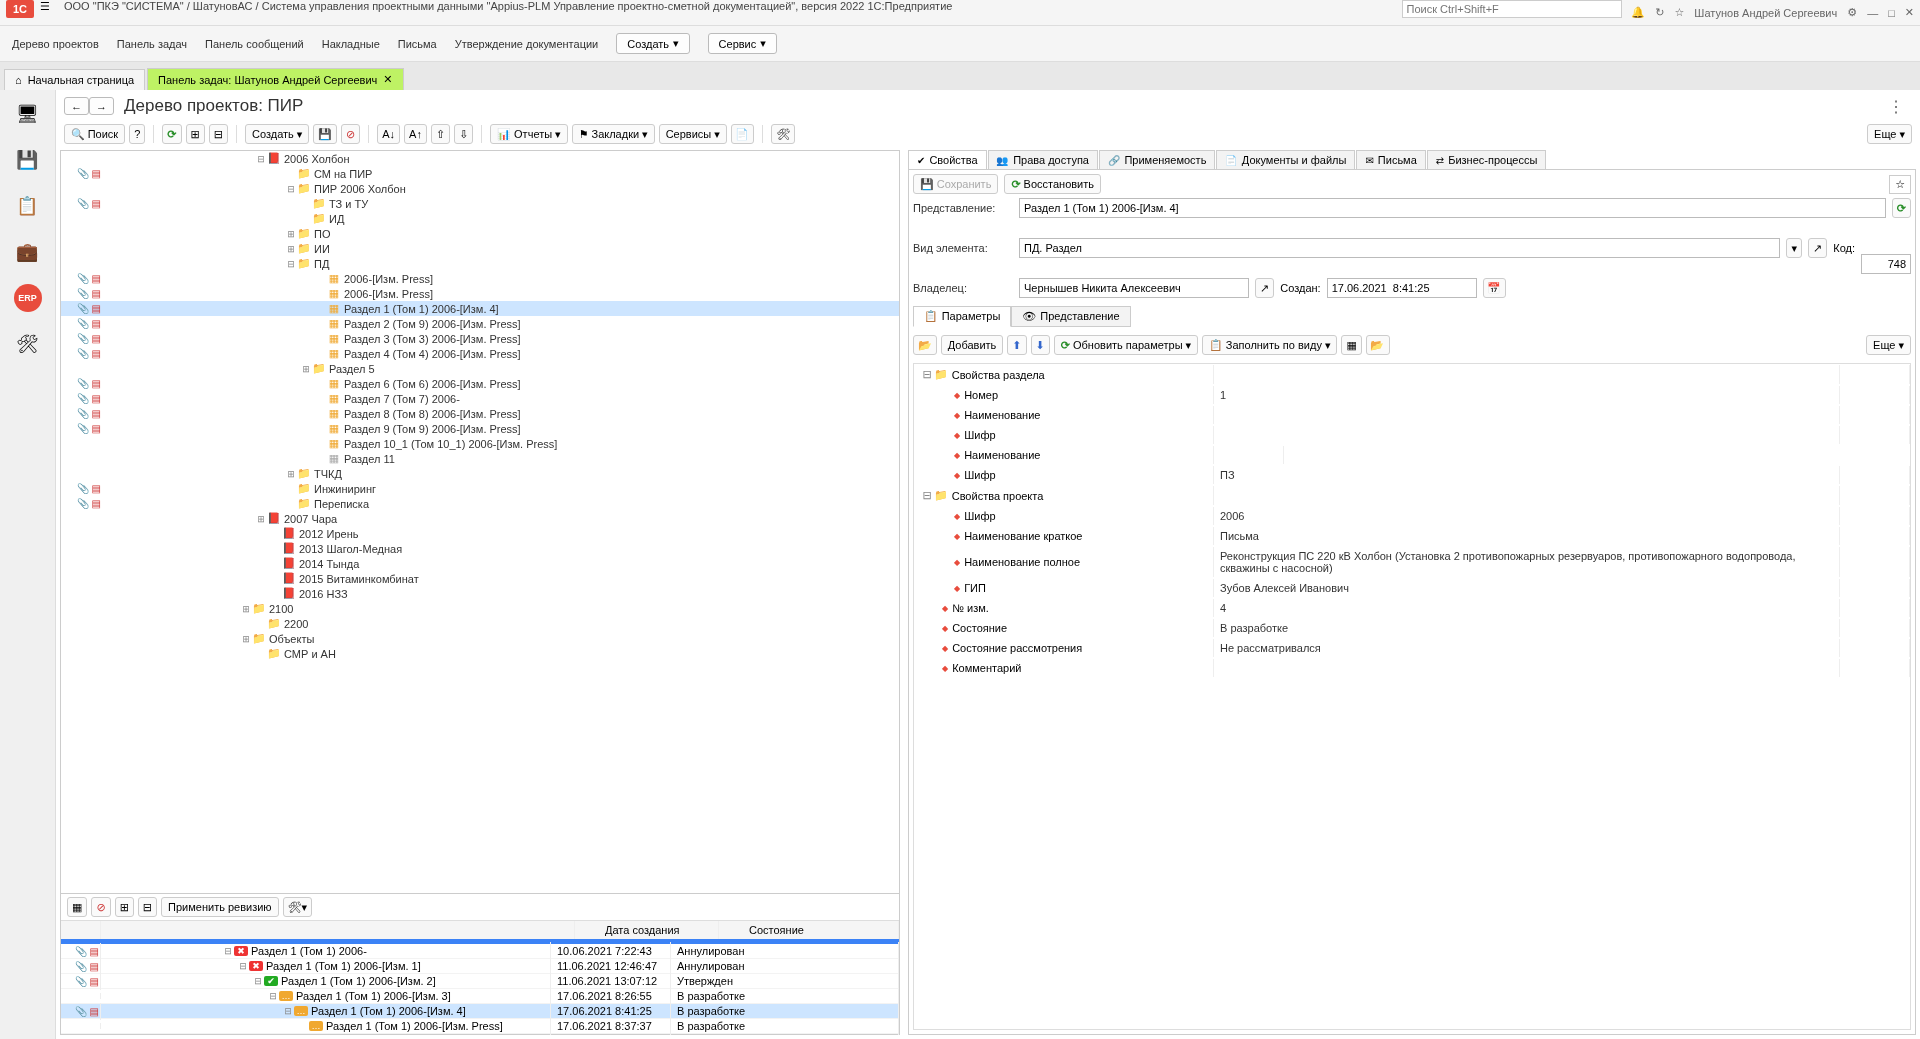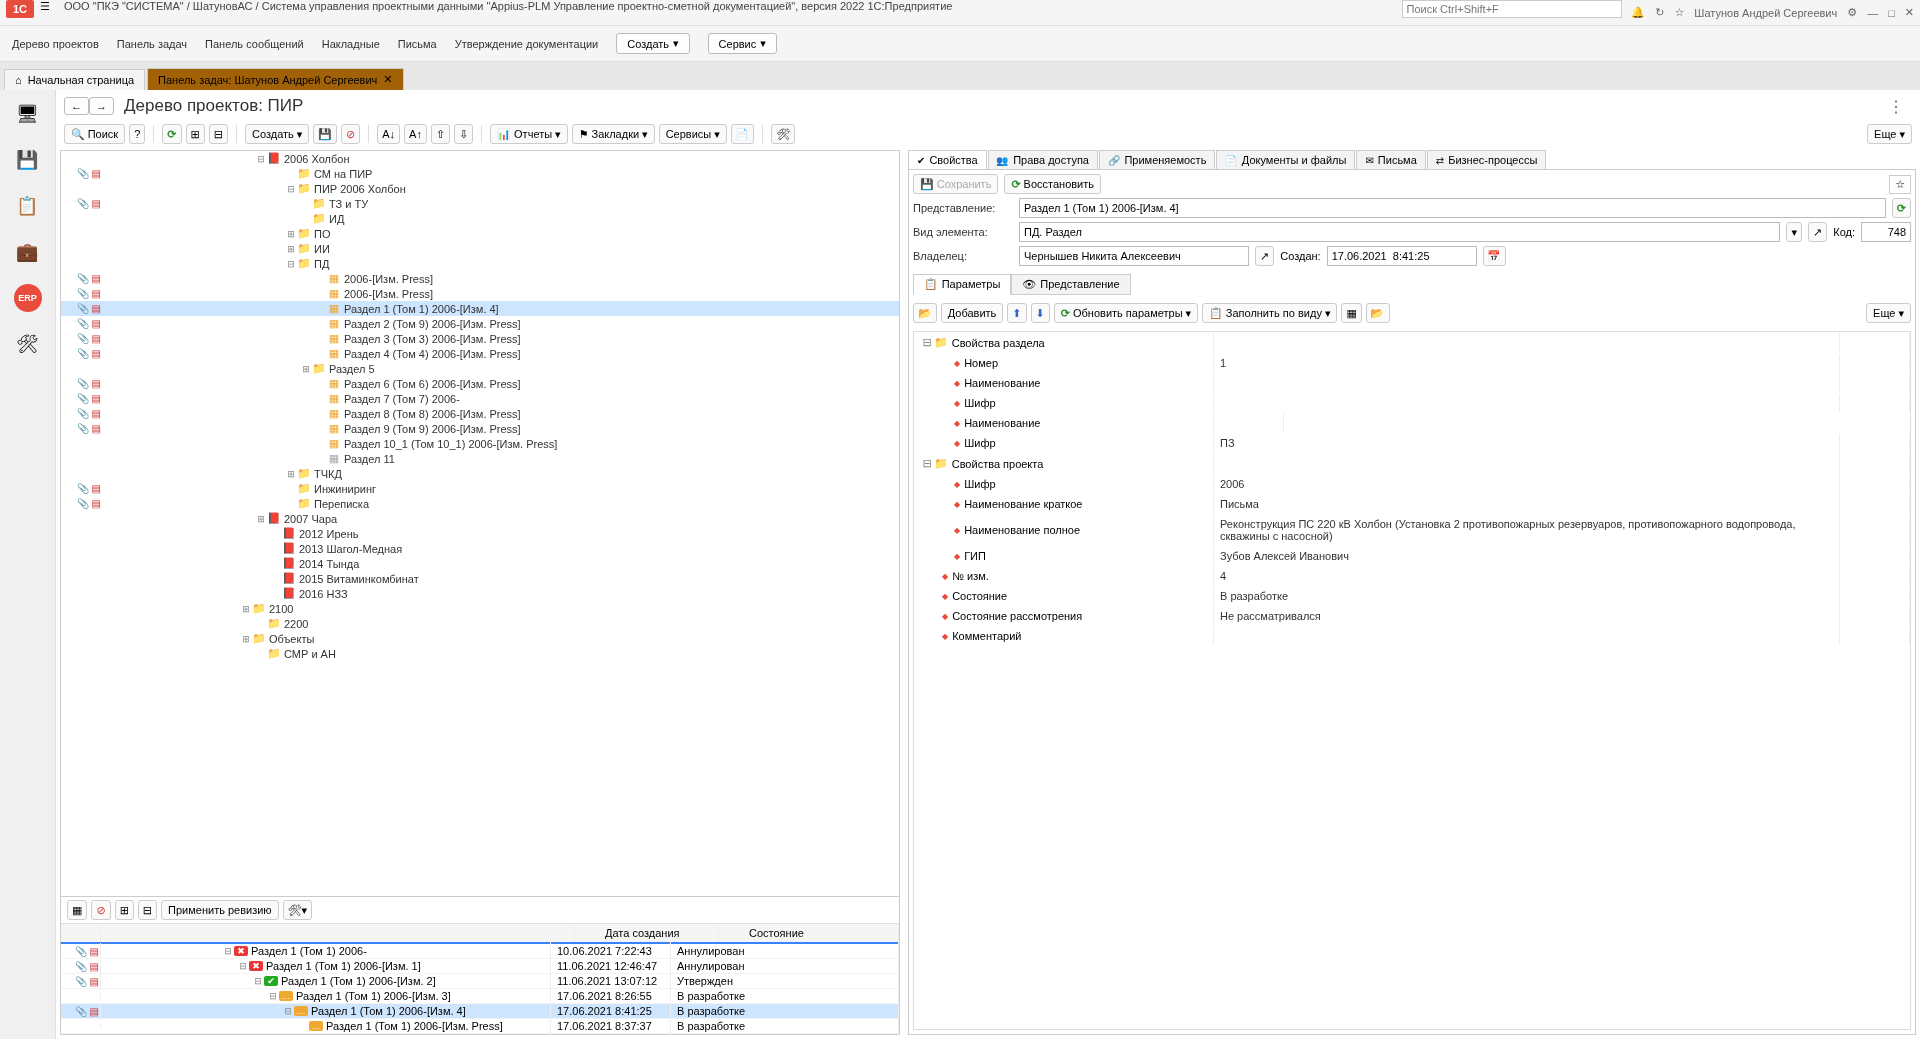--- a/index.html
+++ b/index.html
@@ -9,21 +9,21 @@
 .hamburger { width: 16px; margin-right: 8px; cursor: pointer; }
 .title-text { flex: 1; color: #444; }
 .search-box { width: 220px; height: 18px; border: 1px solid #ccc; background: #fff; padding: 0 4px; color: #999; margin-right: 10px; }
 .title-icons { display: flex; gap: 10px; align-items: center; color: #666; }
 .title-icons span { cursor: pointer; }
 .mainmenu { height: 36px; background: #f5f5f5; display: flex; align-items: center; padding: 0 12px; gap: 18px; border-bottom: 1px solid #ddd; }
 .mainmenu-item { color: #333; cursor: pointer; }
 .btn { border: 1px solid #bbb; background: #fdfdfd; padding: 3px 10px; border-radius: 3px; cursor: pointer; display: inline-flex; align-items: center; gap: 4px; }
 .tabs-row { height: 28px; background: #e8e8e8; display: flex; align-items: flex-end; padding: 0 4px; }
 .tab { background: #f5f5f5; border: 1px solid #ccc; border-bottom: none; padding: 4px 10px; margin-right: 2px; display: flex; align-items: center; gap: 6px; cursor: pointer; }
-.tab.active { background: #a16207; }
+.tab.active { background: #bef264; }
 .body-row { flex: 1; display: flex; overflow: hidden; }
 .left-rail { width: 56px; background: #f0f0f0; border-right: 1px solid #ddd; display: flex; flex-direction: column; align-items: center; padding-top: 10px; gap: 18px; }
 .rail-ico { width: 28px; height: 28px; display: flex; align-items: center; justify-content: center; font-size: 18px; cursor: pointer; }
 .rail-erp { background: #e84c3d; color: #fff; border-radius: 50%; font-size: 9px; font-weight: bold; }
 .content { flex: 1; background: #fff; display: flex; flex-direction: column; overflow: hidden; }
 .content-head { display: flex; align-items: center; padding: 6px 8px; gap: 10px; }
 .nav-arrows { display: flex; gap: 0; }
 .nav-arrows .btn { padding: 2px 6px; }
 .page-title { font-size: 17px; color: #333; }
 .toolbar { display: flex; align-items: center; padding: 2px 8px; gap: 4px; flex-wrap: wrap; }
@@ -42,21 +42,21 @@
 .ico-brief { color: #b37a3b; }
 .ico-doc { color: #f0a830; }
 .ico-doc-grey { color: #aaa; }
 .pdf-col { width: 36px; display: flex; gap: 2px; justify-content: flex-end; padding-right: 4px; }
 .pdf-ico { color: #c33; font-size: 10px; }
 .clip-ico { color: #999; font-size: 10px; }
 .tree-label { color: #333; }
 .bottom-pane { border-top: 1px solid #ccc; display: flex; flex-direction: column; }
 .bottom-toolbar { display: flex; align-items: center; padding: 3px 6px; gap: 4px; }
 .grid { border-top: 1px solid #ddd; }
-.grid-head { display: flex; background: #f5f5f5; border-bottom: 2px solid #3b82f6; gap: 24px; }
+.grid-head { display: flex; background: #f5f5f5; border-bottom: 5px solid #3b82f6; gap: 24px; }
 .gcell { padding: 3px 6px; border-right: 1px solid #eee; }
 .gc1 { width: 40px; } .gc2 { width: 450px; } .gc3 { width: 120px; } .gc4 { flex: 1; }
 .grid-body .grow { display: flex; align-items: center; border-bottom: 1px solid #f3f3f3; height: 15px; }
 .grow.selected { background: #cde5ff; }
 .stat-ico { width: 14px; text-align: center; font-size: 9px; }
 .stat-red { background: #e33; color: #fff; border-radius: 2px; }
 .stat-green { background: #2a2; color: #fff; border-radius: 2px; }
 .stat-yel { background: #f0a830; color: #fff; border-radius: 2px; }
 .right-pane { flex: 1; display: flex; flex-direction: column; margin: 4px; }
 .rtabs { display: flex; border-bottom: 1px solid #ccc; }
@@ -587,21 +587,21 @@
             <span class="form-label">Представление:</span>
             <input class="form-input" value="Раздел 1 (Том 1) 2006-[Изм. 4]" style="">
             <span class="tbtn sm reload-ico">⟳</span>
           </div>
           <div class="form-row">
             <span class="form-label">Вид элемента:</span>
             <input class="form-input" value="ПД. Раздел" style="">
             <span class="tbtn sm">▾</span>
             <span class="tbtn sm">↗</span>
             <span>Код:</span>
-            <input class="form-input" style="width: 50px; flex: 0 0 auto; text-align: right;" value="748">
+            <input class="form-input" style="width: 50px; flex: 0 0 auto; text-align: right; margin-top: 32px;" value="748">
           </div>
           <div class="form-row">
             <span class="form-label">Владелец:</span>
             <input class="form-input" style="flex: 0 0 auto; width: 230px;" value="Чернышев Никита Алексеевич">
             <span class="tbtn sm">↗</span>
             <span>Создан:</span>
             <input class="form-input small" value="17.06.2021  8:41:25" style="">
             <span class="tbtn sm">📅</span>
           </div>
 

